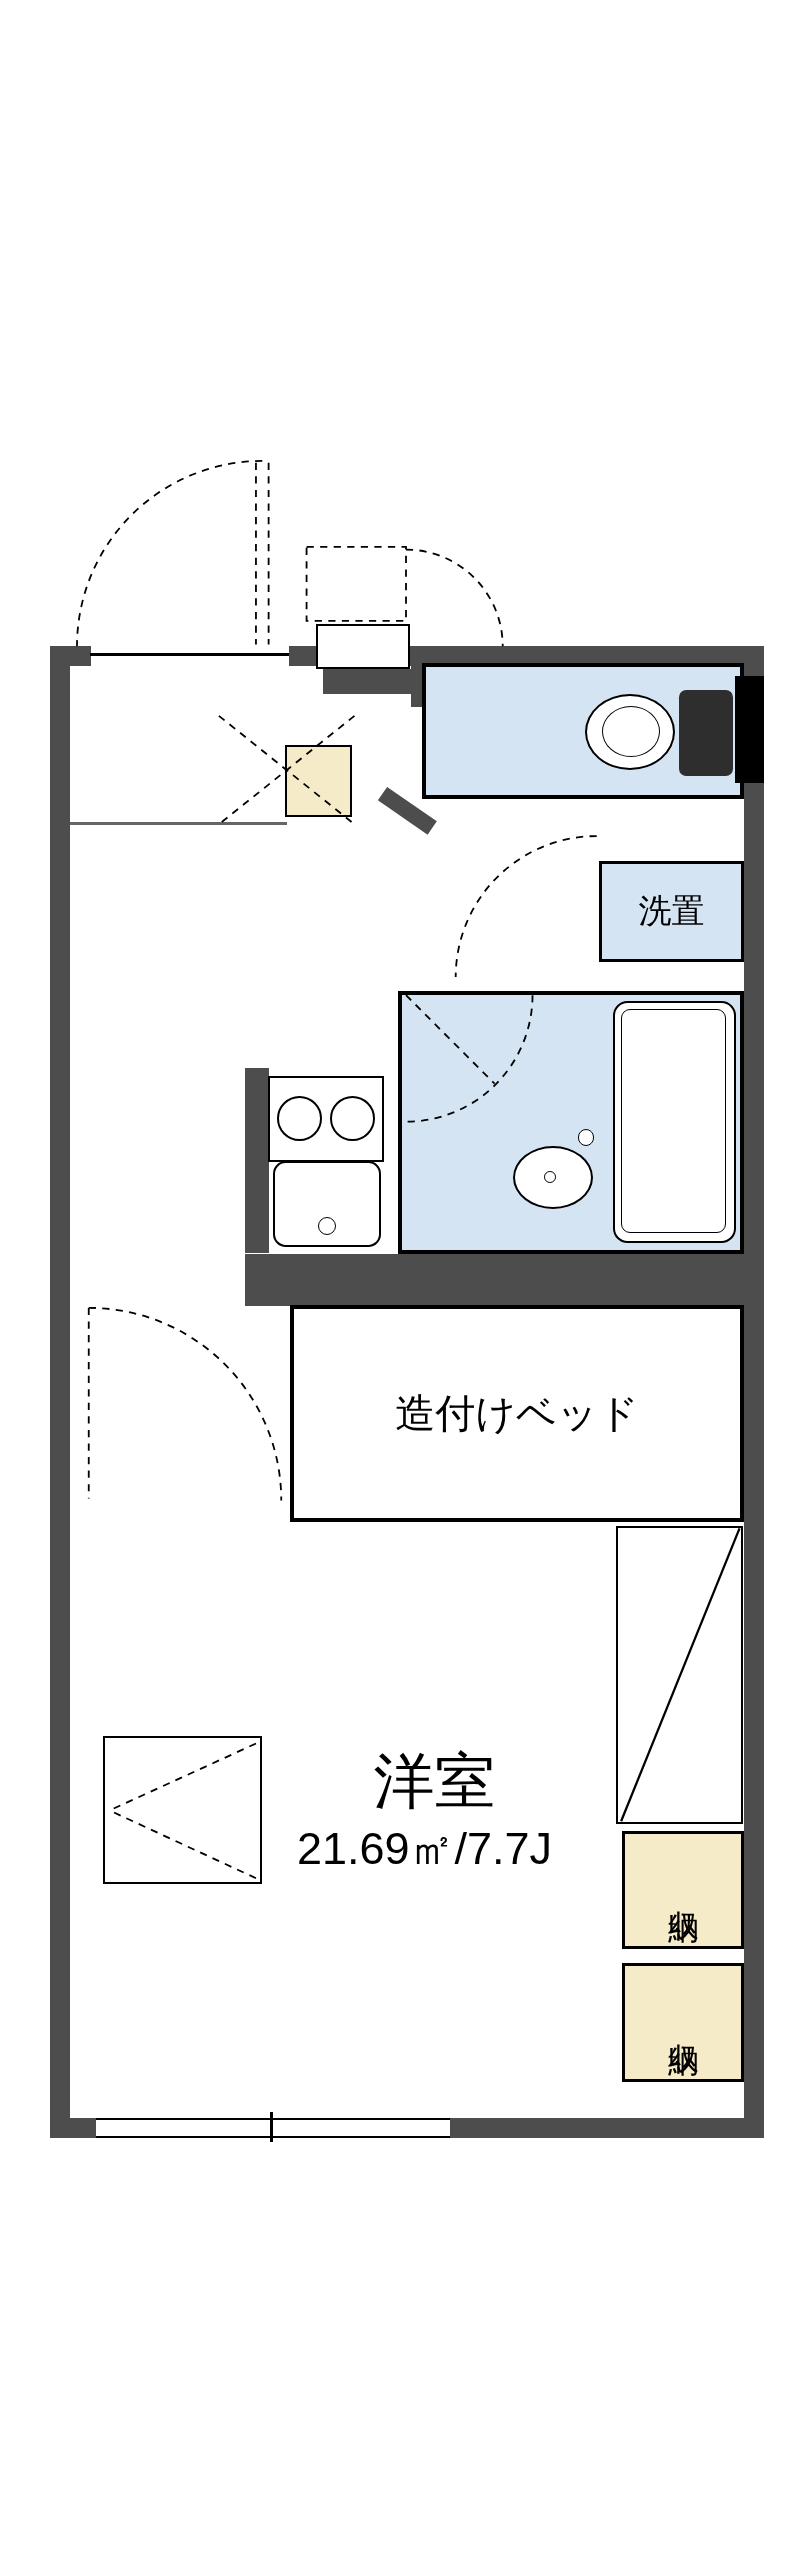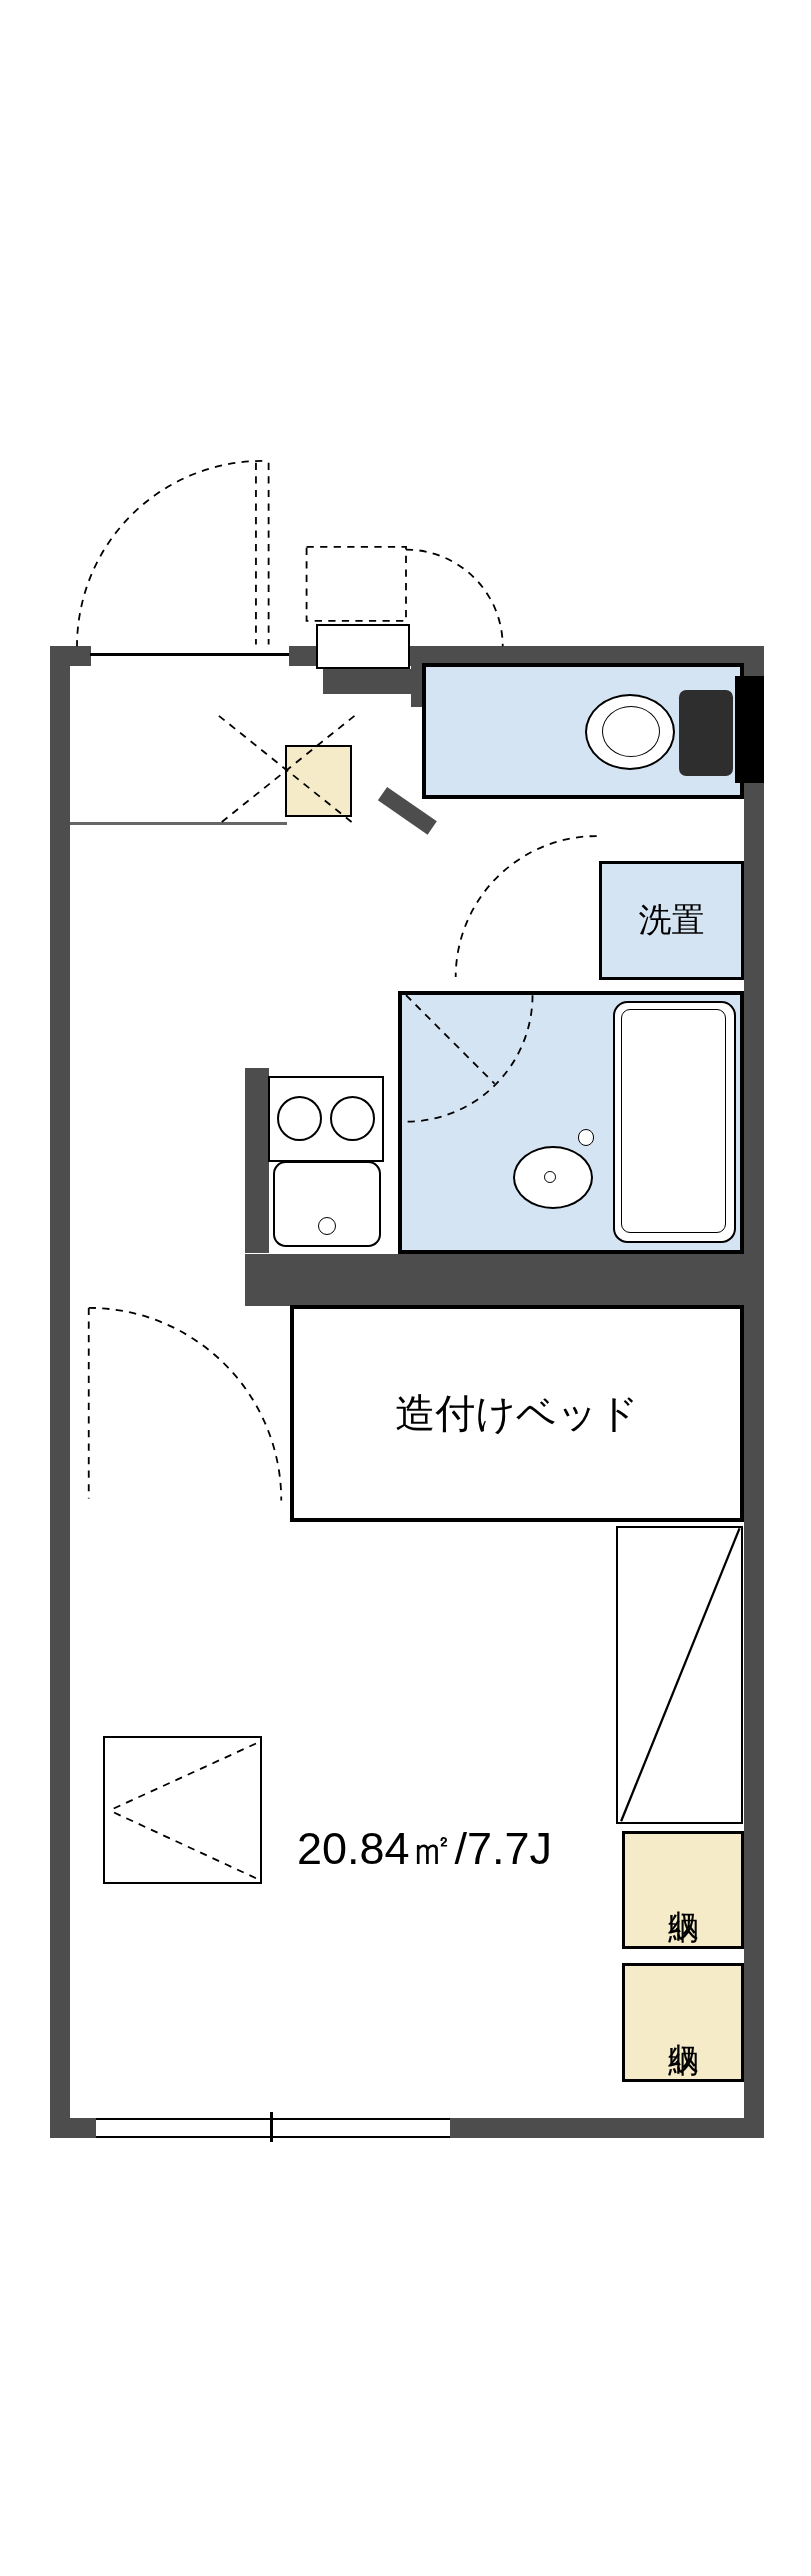--- a/index.html
+++ b/index.html
@@ -38,21 +38,21 @@
   <div class="abs z3" style="left:578px;top:682px;width:163px;height:104px;">
     <div class="abs" style="left:101px;top:8.1px;width:54px;height:86px;background:#2e2e2e;border-radius:7.2px;"></div>
     <div class="abs" style="left:7.2px;top:11.8px;width:90px;height:76px;background:#fff;border:2.7px solid #000;border-radius:50%;"></div>
     <div class="abs" style="left:23.5px;top:24.4px;width:58px;height:51px;border:1.8px solid #000;border-radius:50%;"></div>
   </div>
   <div class="abs z5" style="left:735px;top:676px;width:29px;height:107px;background:#000;"></div>
 
   <div class="abs z2" style="left:70px;top:822px;width:217px;height:2.7px;background:#666;"></div>
   <div class="abs cream b3 z3" style="left:285px;top:745px;width:67px;height:72px;"></div>
 
-  <div class="abs wet b4 z2 center" style="left:599px;top:861px;width:145px;height:119px;font-size:33px;">
+  <div class="abs wet b4 z2 center" style="left:599px;top:861px;width:145px;height:101px;font-size:33px;">
     <span>洗置</span>
   </div>
 
   <div class="abs wet b5 z2" style="left:398px;top:991px;width:346px;height:263px;"></div>
   <div class="abs z3" style="left:613px;top:1001px;width:123px;height:242px;background:#fff;border:2.7px solid #000;border-radius:14.5px;">
     <div class="abs" style="left:6.3px;top:6.3px;width:105px;height:224px;border:1.8px solid #000;border-radius:9px;"></div>
   </div>
   <div class="abs z3" style="left:506px;top:1124px;width:99px;height:90px;">
     <div class="abs" style="left:7.2px;top:22px;width:80px;height:63px;background:#fff;border:2.7px solid #000;border-radius:50%;"></div>
     <div class="abs" style="left:72px;top:5.4px;width:16.3px;height:16.3px;background:#fff;border:1.8px solid #000;border-radius:50%;"></div>
@@ -81,21 +81,22 @@
   </div>
   <div class="abs cream b4 z2 center" style="left:622px;top:1963px;width:122px;height:119px;font-size:31px;">
     <span class="vlabel">収納</span>
   </div>
 
   <div class="abs b3 z2" style="left:103px;top:1736px;width:159px;height:148px;background:#fff;"></div>
 
   <div class="abs z3" style="left:96px;top:2118px;width:354px;height:20px;background:#fff;border-top:2.7px solid #000;border-bottom:2.7px solid #000;"></div>
   <div class="abs z4" style="left:270px;top:2112px;width:2.7px;height:30px;background:#000;"></div>
 
-  <div class="abs z3" style="left:253px;top:1819px;width:343px;text-align:center;font-size:45px;">20.84㎡/7.7J</div>
+  <div class="abs z3" style="left:308px;top:1741px;width:253px;text-align:center;font-size:61px;">洋室</div>
+  <div class="abs z3" style="left:253px;top:1819px;width:343px;text-align:center;font-size:45px;">21.69㎡/7.7J</div>
 
   <svg class="z4" width="812" height="2576" viewBox="0 0 898 2850">
 
     <path d="M 290 510 A 205 205 0 0 0 85 715" fill="none" stroke="#000" stroke-width="2" stroke-dasharray="8 7"></path>
     <line x1="283" y1="512" x2="283" y2="713" stroke="#000" stroke-width="2" stroke-dasharray="8 7"></line>
     <line x1="297" y1="512" x2="297" y2="713" stroke="#000" stroke-width="2" stroke-dasharray="8 7"></line>
     <rect x="339" y="605" width="110" height="82" fill="none" stroke="#000" stroke-width="2" stroke-dasharray="8 7"></rect>
     <path d="M 449 608 A 107 107 0 0 1 556 715" fill="none" stroke="#000" stroke-width="2" stroke-dasharray="8 7"></path>
 
     <line x1="242" y1="792" x2="392" y2="912" stroke="#000" stroke-width="2" stroke-dasharray="8 7"></line>

